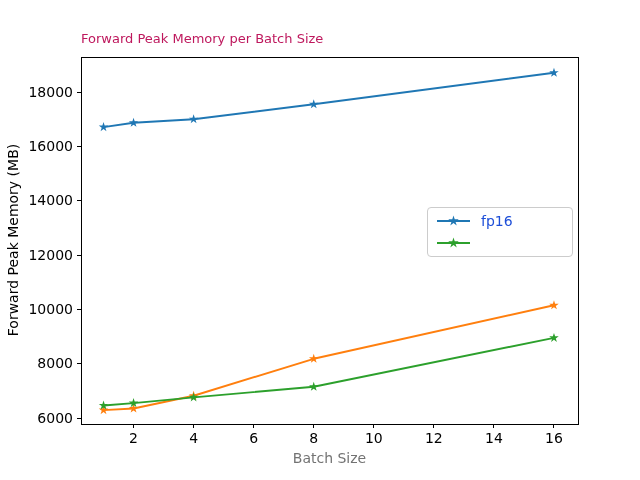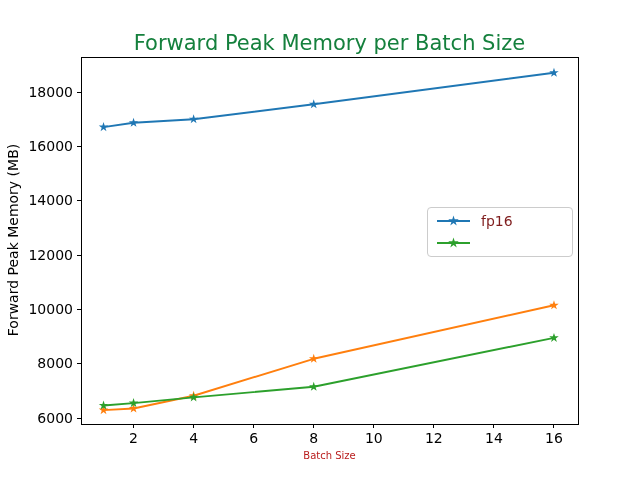--- a/index.html
+++ b/index.html
@@ -7,41 +7,41 @@
     position:relative;
     width:640px;height:480px;
     background:#ffffff;
     font-family:"DejaVu Sans", sans-serif;
     overflow:hidden;
   }
   #plot-svg{position:absolute;left:0;top:0;}
   .tick{font-family:"DejaVu Sans",sans-serif;font-size:14px;fill:#000;}
   #chart-title{
     position:absolute;left:81px;top:31px;width:497px;
-    text-align:center;font-size:21px;color:#15803d;white-space:nowrap;
+    text-align:left;font-size:13px;color:#be185d;white-space:nowrap;
   }
   #x-label{
     position:absolute;left:81px;top:450px;width:497px;
-    text-align:center;font-size:10px;color:#b91c1c;
+    text-align:center;font-size:14px;color:#737373;
   }
   #y-label{
     position:absolute;left:13px;top:240px;
     transform:translate(-50%,-50%) rotate(-90deg);
     font-size:14px;color:#000;white-space:nowrap;
   }
   #legend{
     position:absolute;left:427px;top:207px;width:146px;
     box-sizing:border-box;
     border:1px solid #cccccc;border-radius:4px;
     background:rgba(255,255,255,0.9);
     padding:2px 8px;
   }
   .legend-row{display:flex;align-items:center;height:22px;}
   .legend-sample{flex:0 0 35px;margin-right:10px;}
-  .legend-label{font-size:14px;color:#7f1d1d;white-space:nowrap;}
+  .legend-label{font-size:14px;color:#1d4ed8;white-space:nowrap;}
 </style>
 </head>
 <body>
 
 <div id="figure" style="background: rgb(255, 255, 255);">
   <svg id="plot-svg" width="640" height="480">
       <rect x="81" y="57" width="497" height="367" fill="none" stroke="#000000" stroke-width="1" shape-rendering="crispEdges"></rect>
       <line x1="133.55287009063443" y1="424" x2="133.55287009063443" y2="428" stroke="#000000" stroke-width="1" shape-rendering="crispEdges"></line>
       <text x="133.55287009063443" y="443" text-anchor="middle" class="tick">2</text>
       <line x1="193.6132930513595" y1="424" x2="193.6132930513595" y2="428" stroke="#000000" stroke-width="1" shape-rendering="crispEdges"></line>

